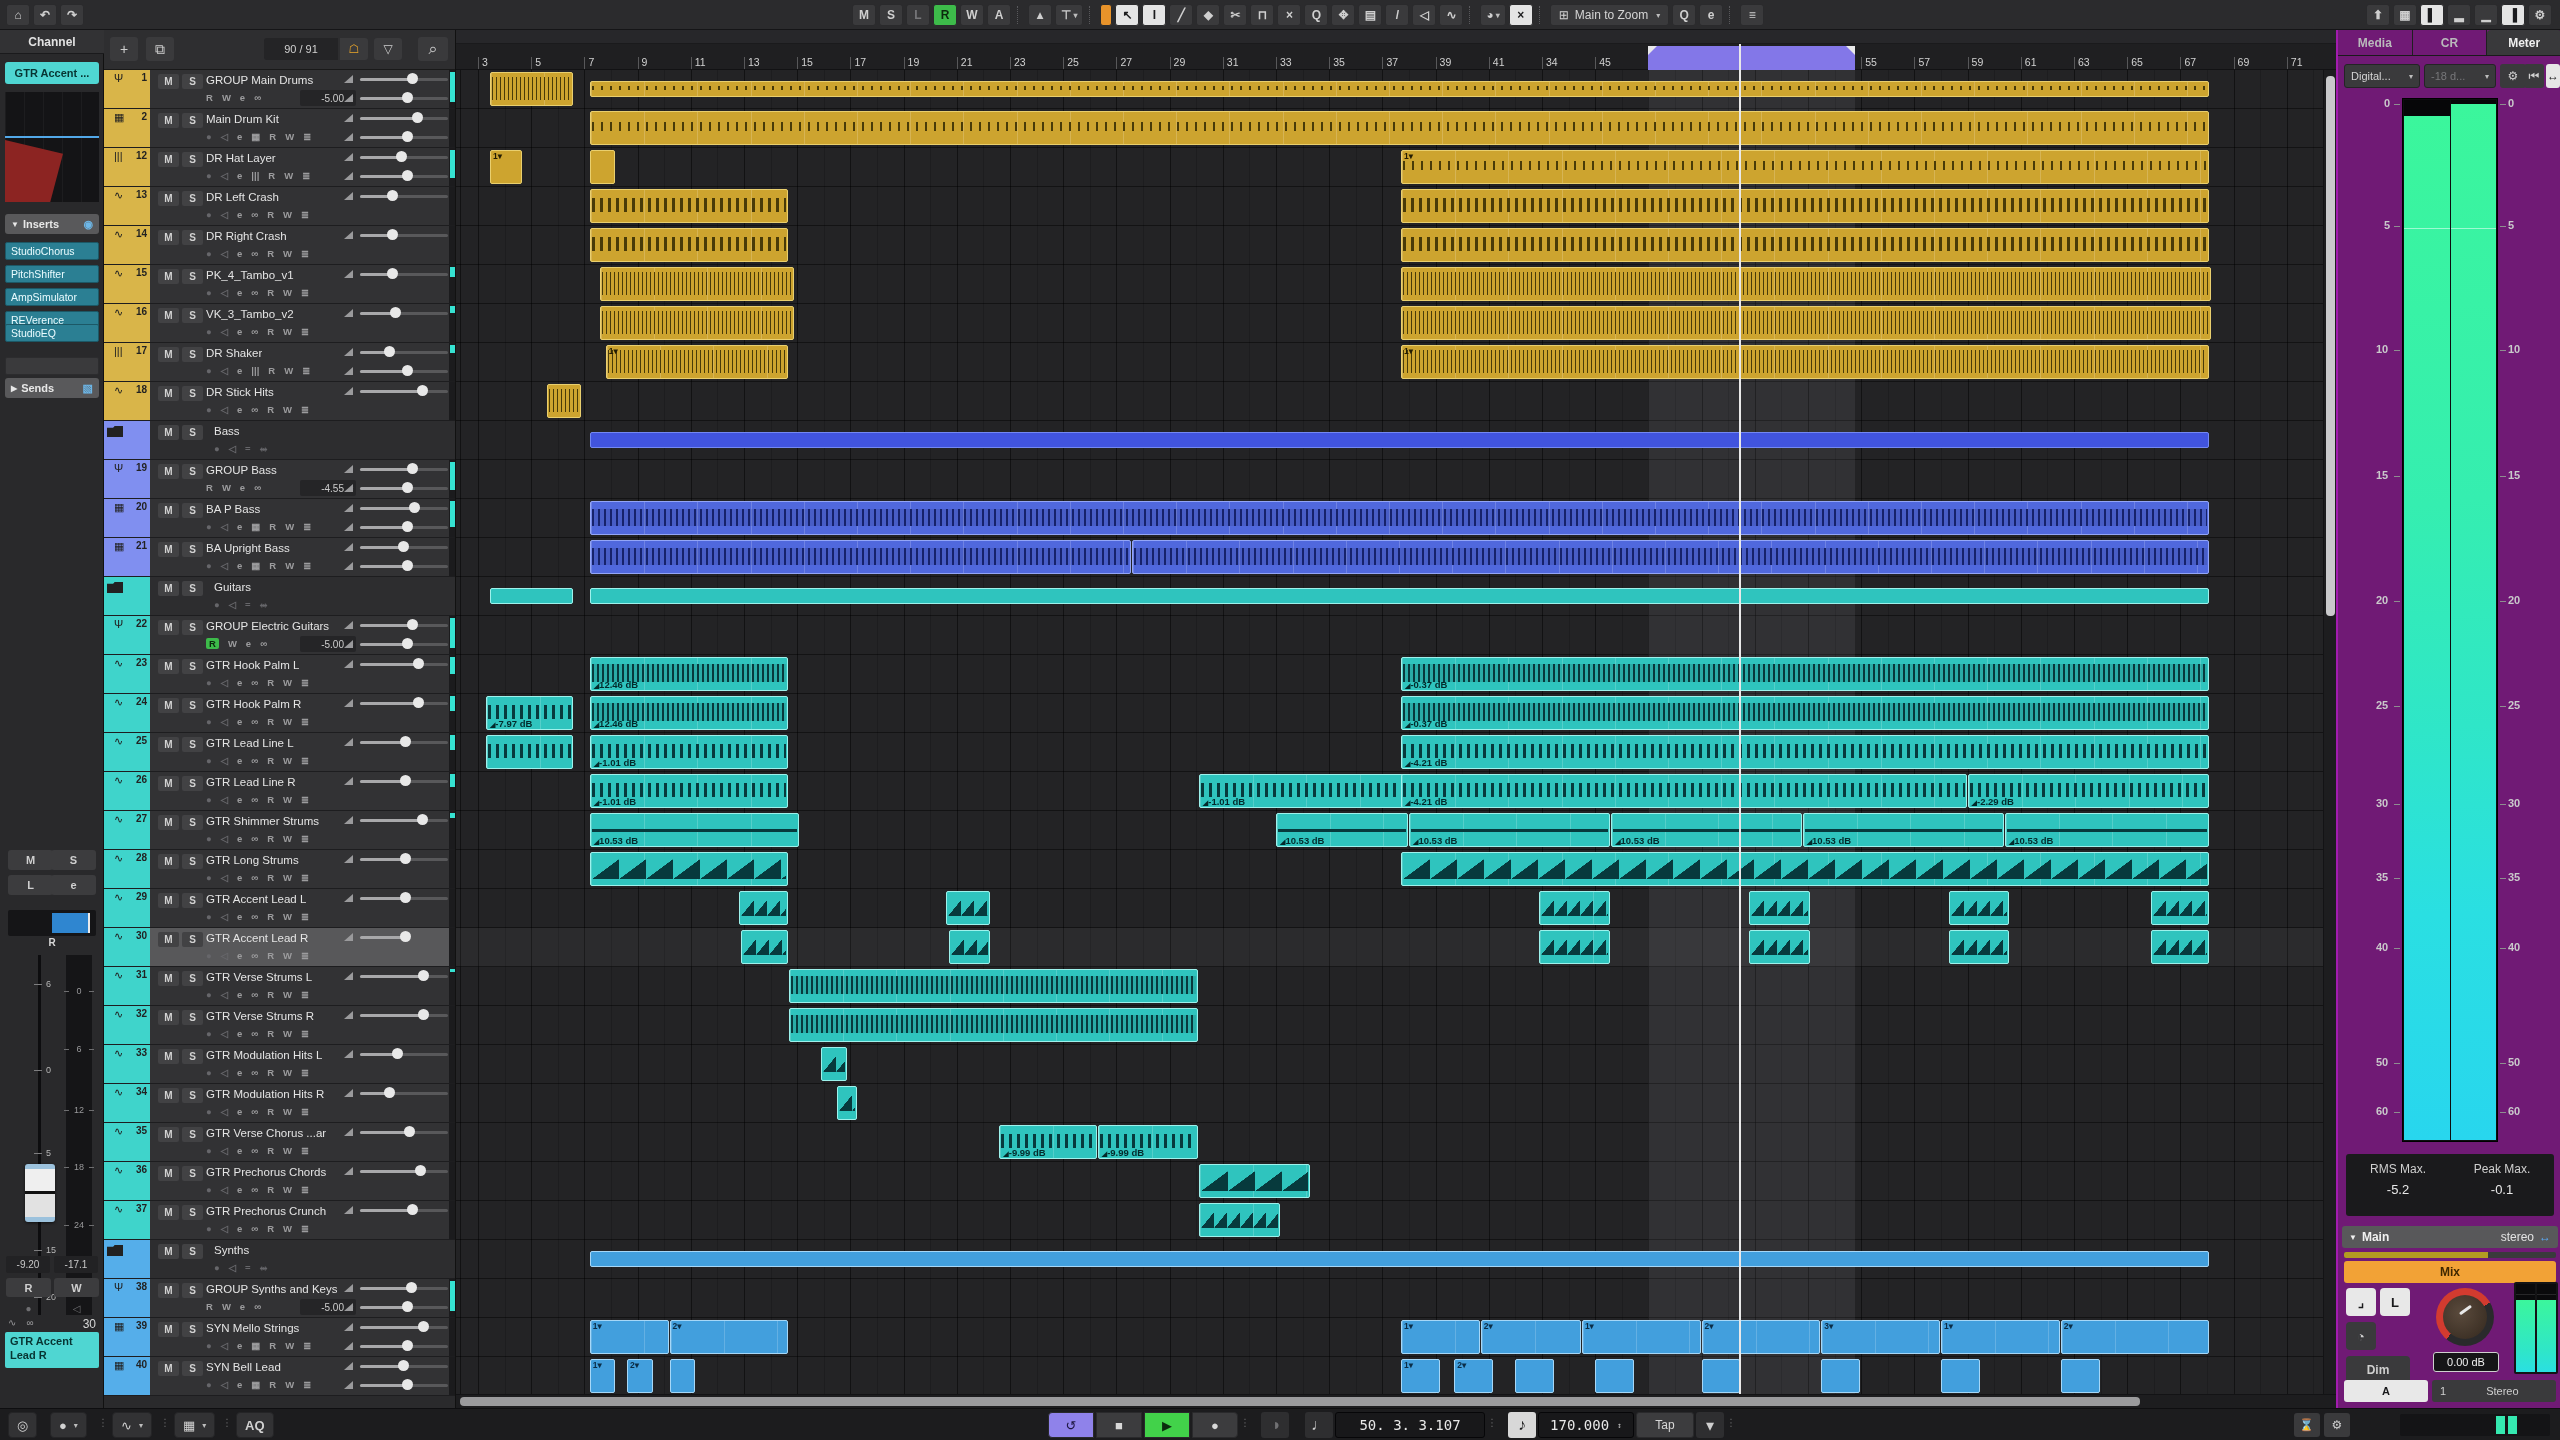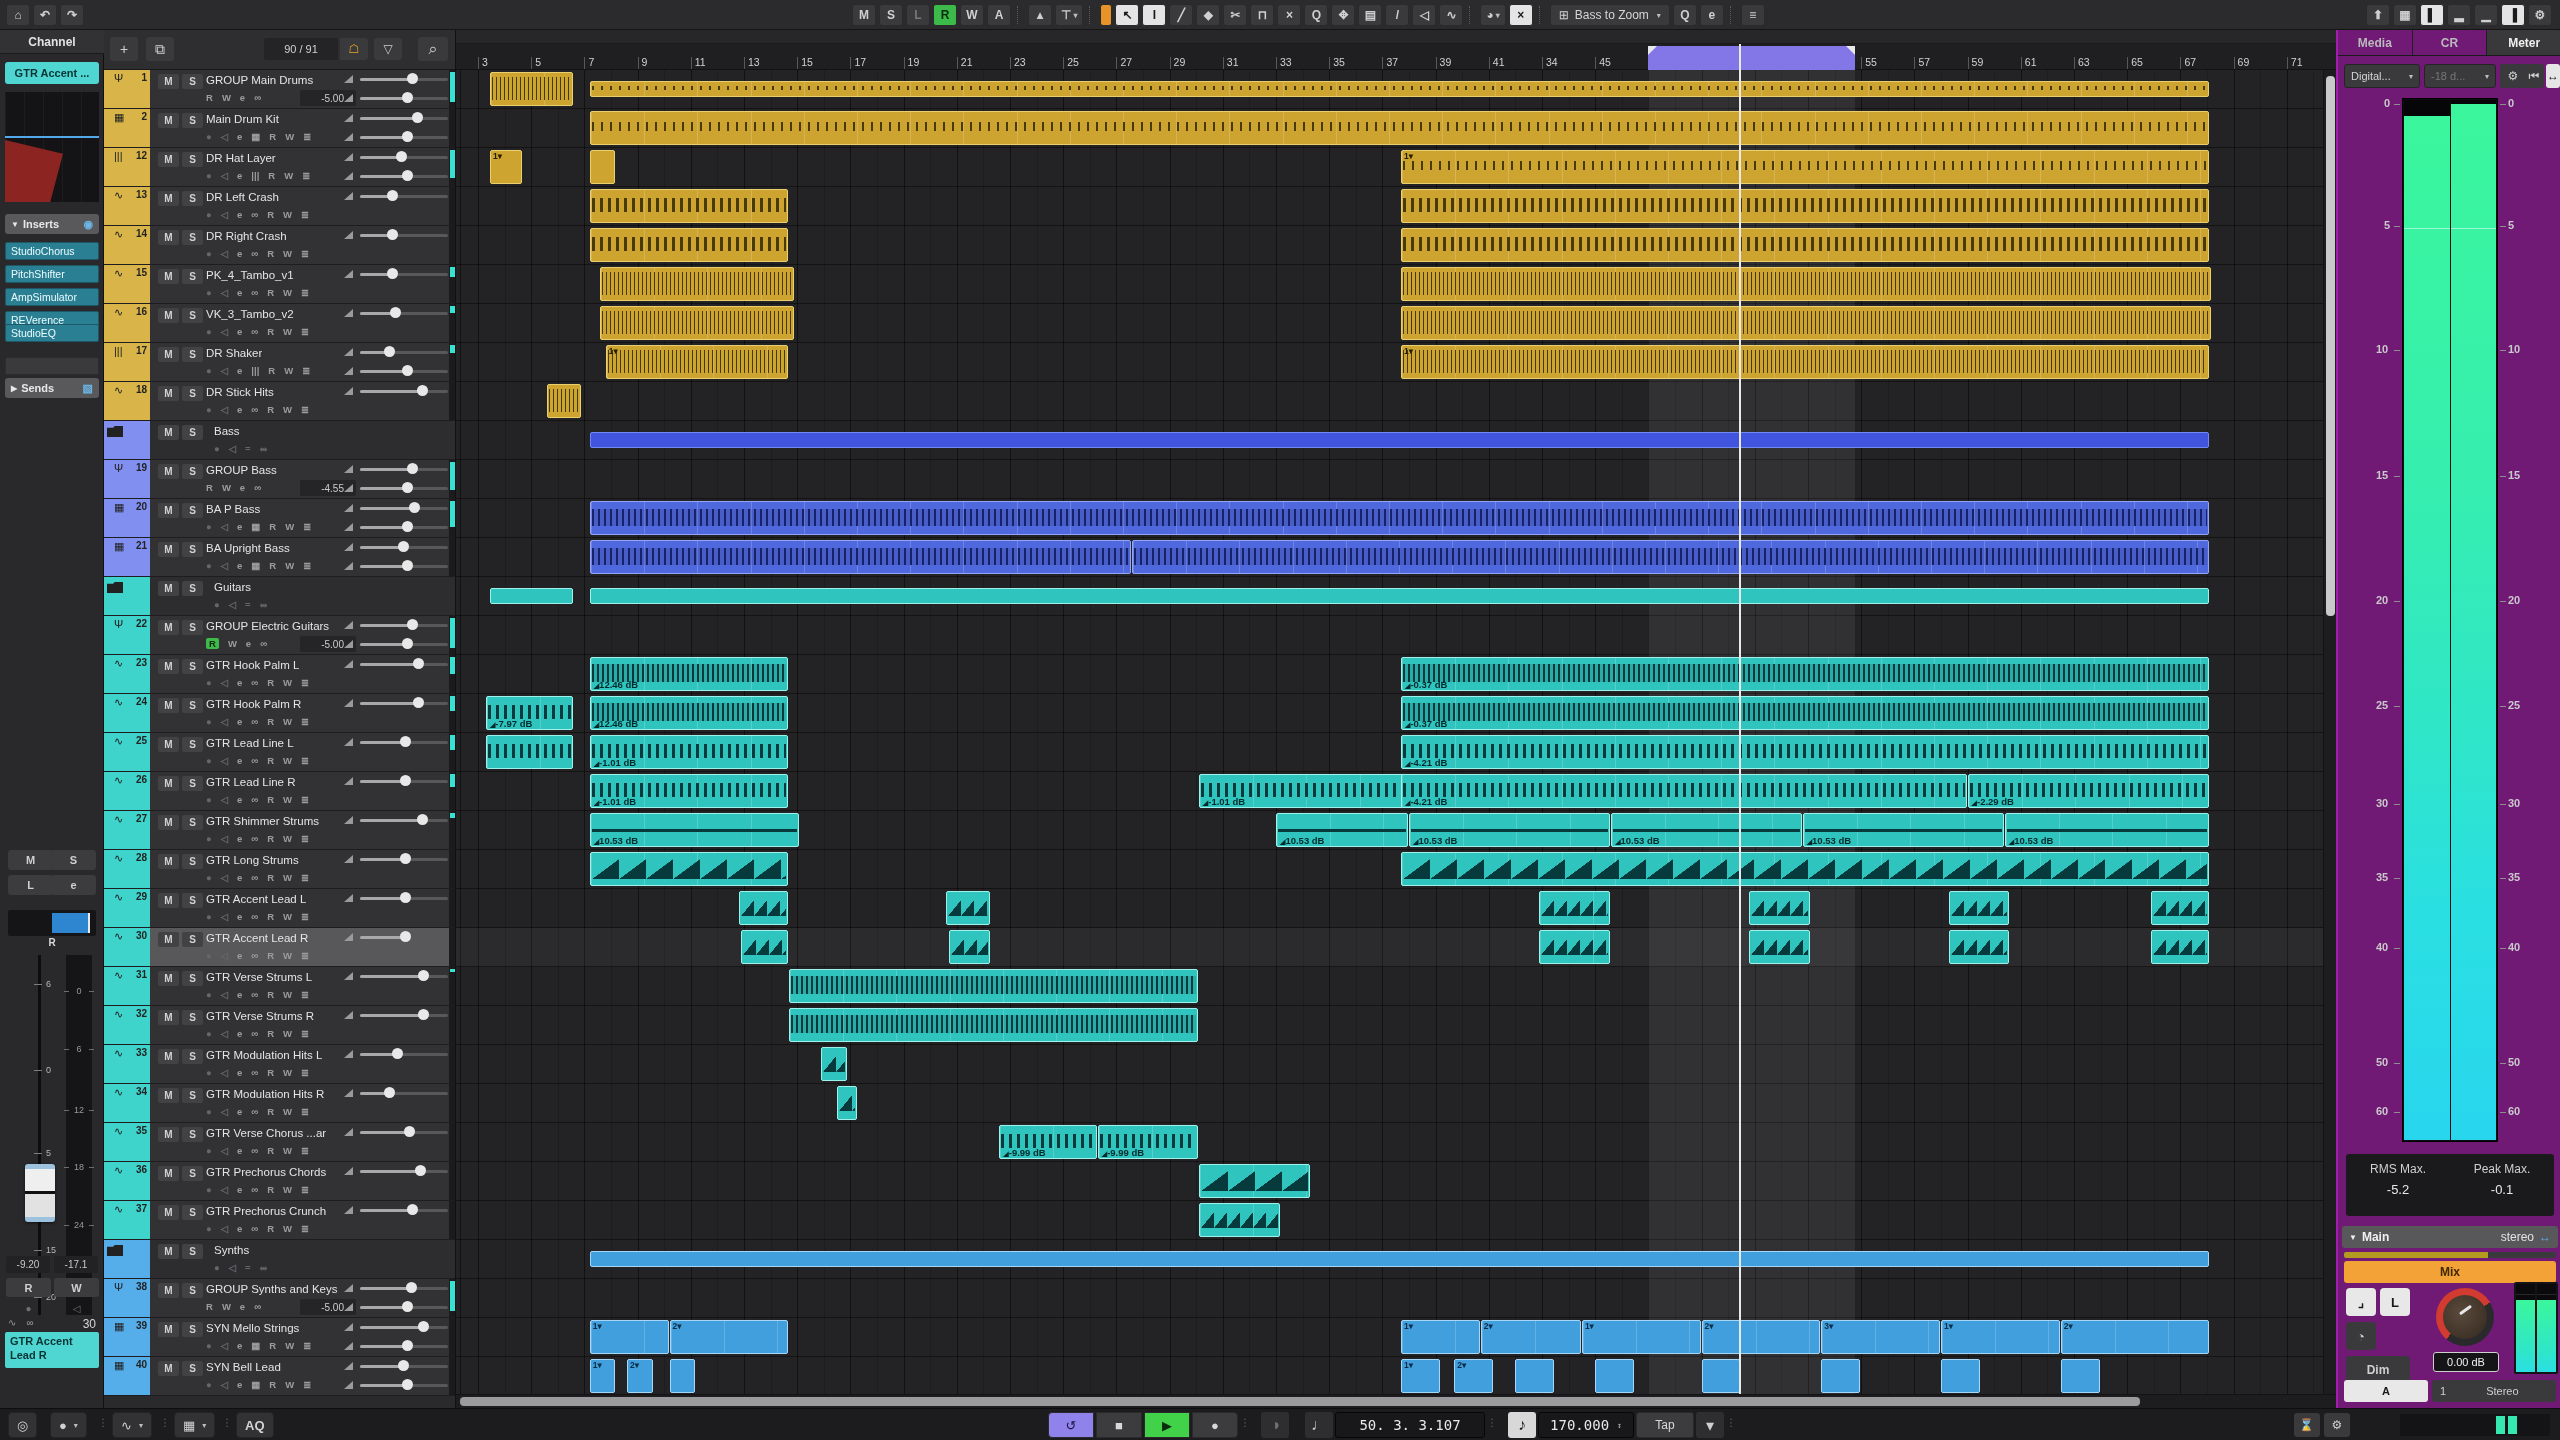--- a/index.html
+++ b/index.html
@@ -231,21 +231,21 @@
       <div class="tb-btn">▤</div>
       <div class="tb-btn">/</div>
       <div class="tb-btn">◁</div>
       <div class="tb-btn">∿</div>
       <div class="tb-sep"></div>
       <div class="tb-btn">◕<div class="tb-drop">▾</div></div>
       <div class="tb-btn sel">×</div>
       <div class="tb-sep"></div>
       <div class="tb-zoomsel">
         <div>⊞</div>
-        <div>Bass to Zoom</div>
+        <div>Main to Zoom</div>
         <div class="tb-drop">▾</div>
       </div>
       <div class="tb-btn">Q</div>
       <div class="tb-btn">e</div>
       <div class="tb-sep"></div>
       <div class="tb-btn">≡</div>
     </div>
     <div class="tb-group" style="right: 8px;">
       <div class="tb-btn">⬆</div>
       <div class="tb-btn">▦</div>

